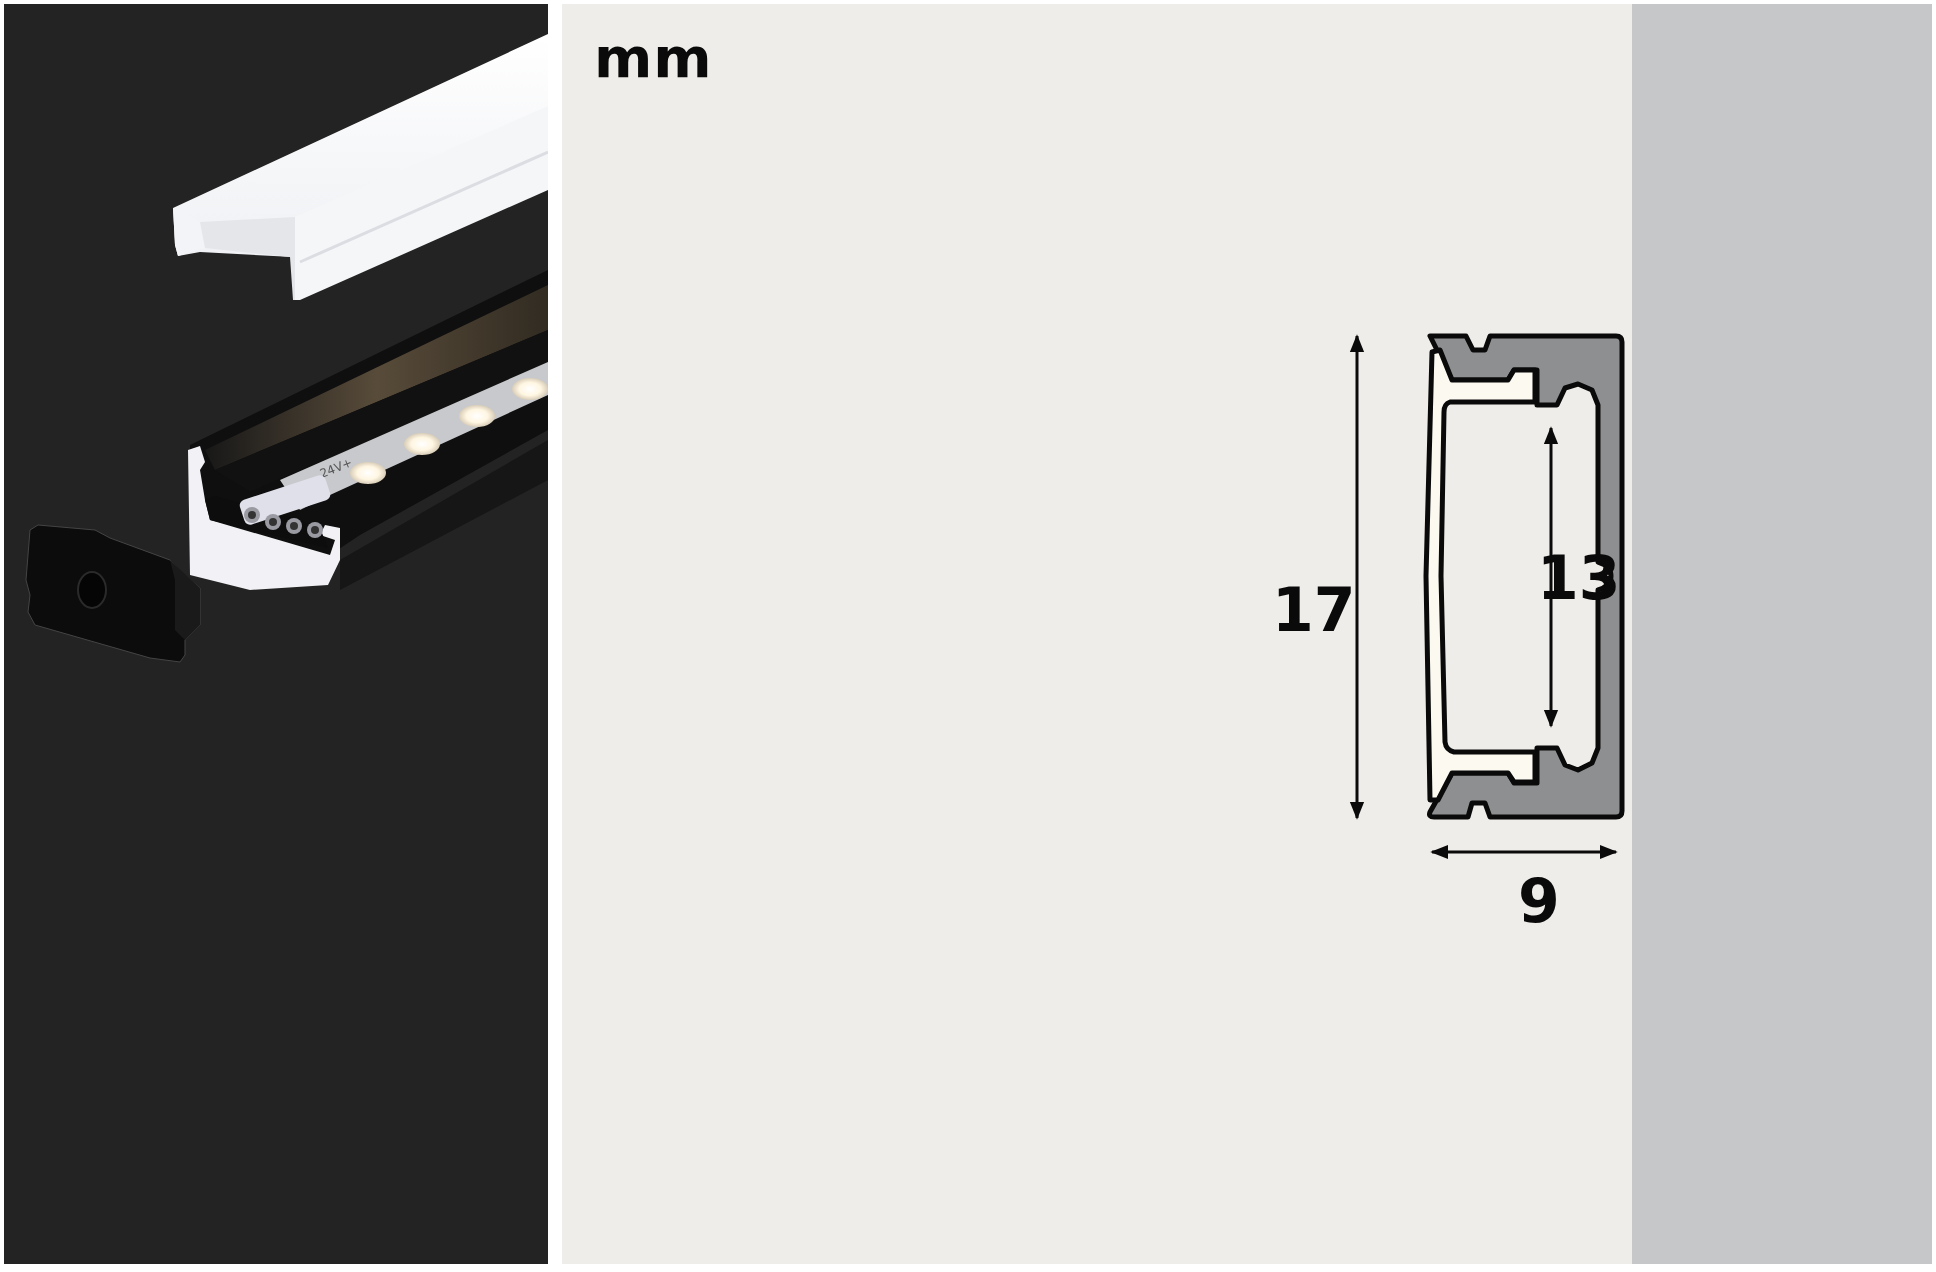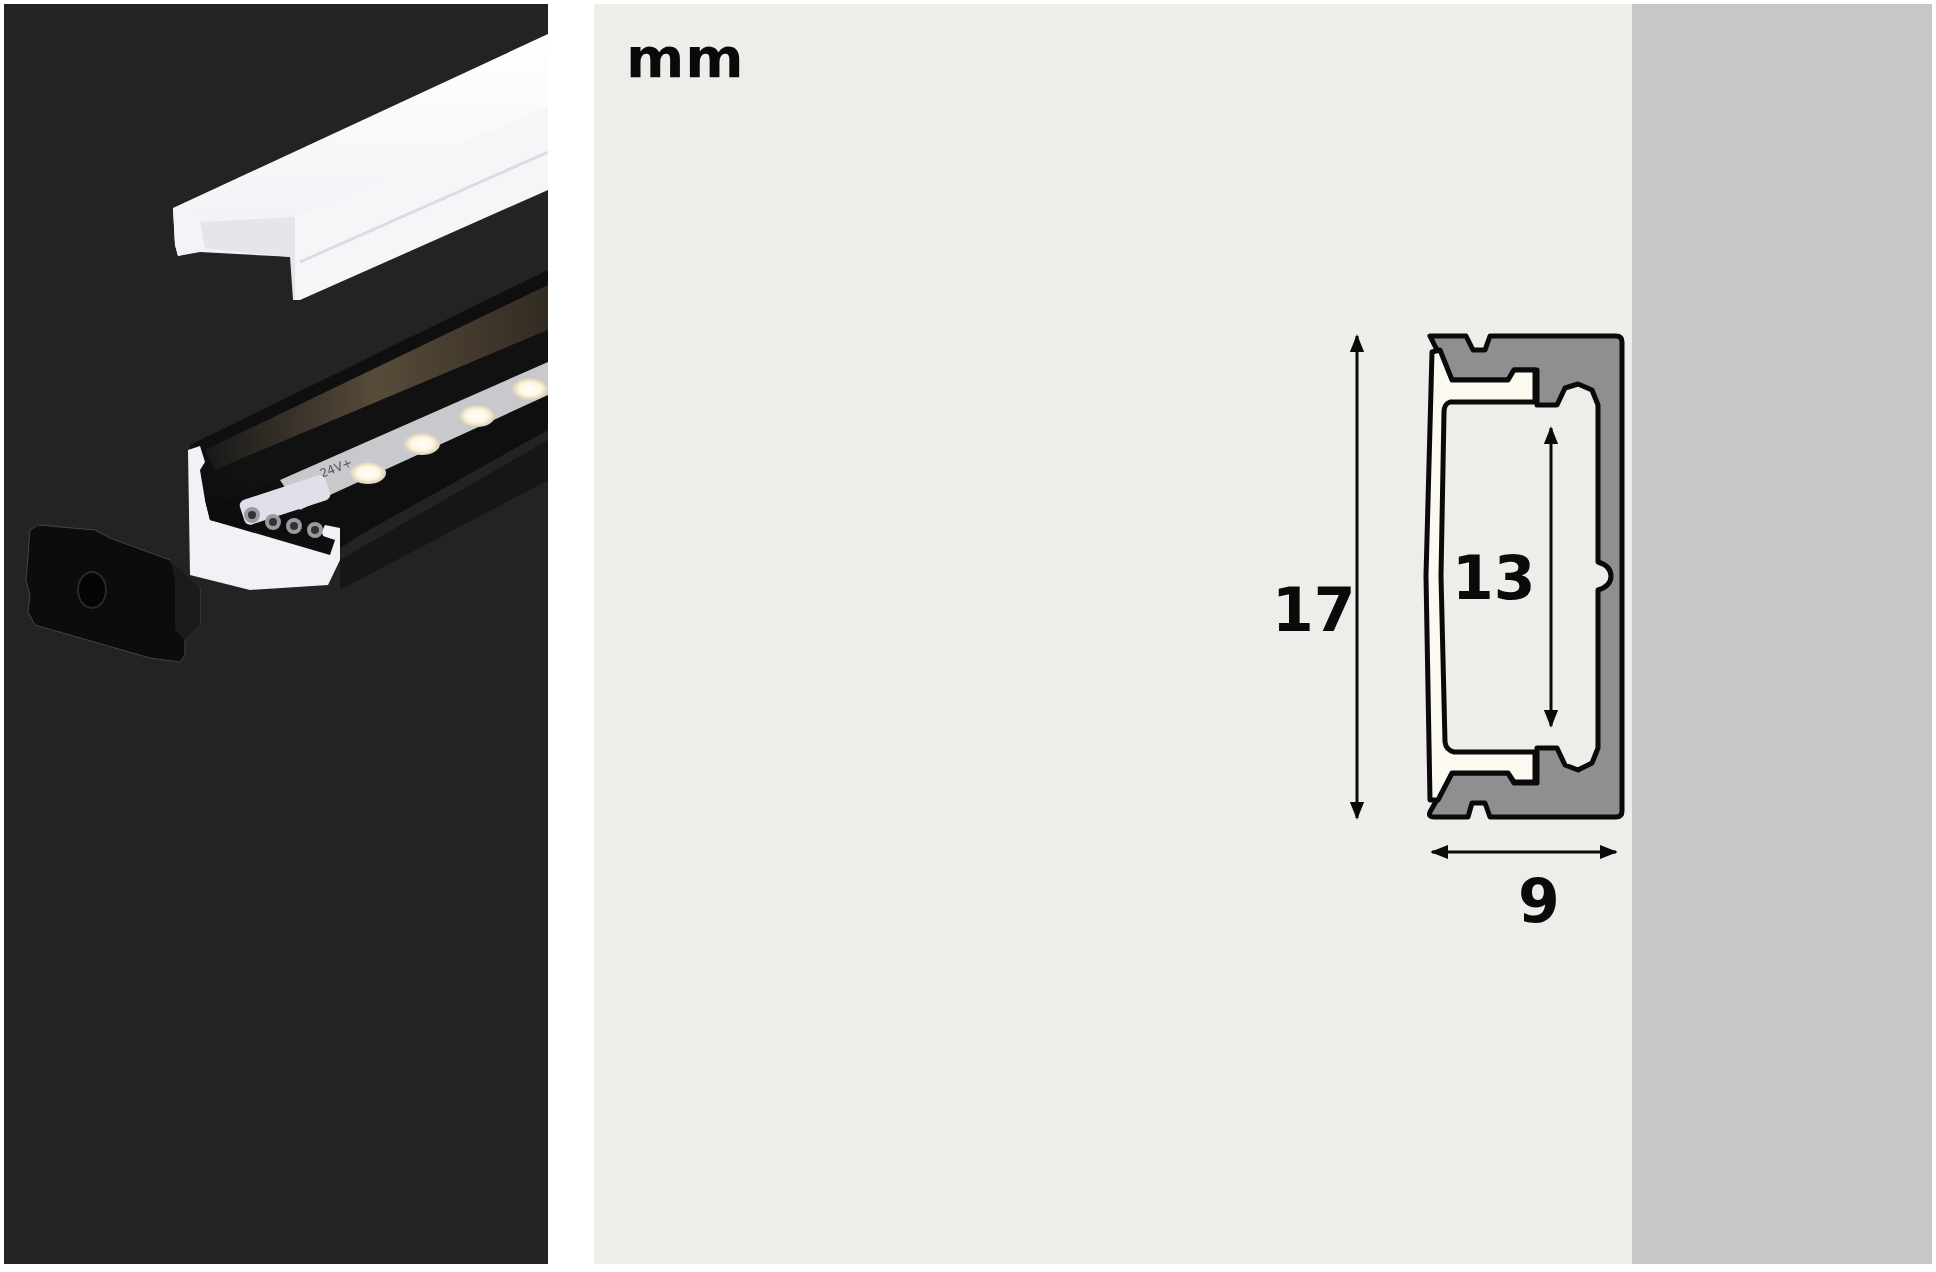--- a/index.html
+++ b/index.html
@@ -22,21 +22,20 @@
     #photo-panel {
       left: 4px;
       width: 544px;
       background: #232323;
       overflow: hidden;
     }
     #drawing-panel {
       left: 562px;
       width: 1070px;
       background: #eeede9;
-      margin-left: 32px;
     }
     #wall-panel {
       left: 1632px;
       width: 300px;
       background: #c6c7c9;
     }
     .unit-label {
       position: absolute;
       left: 32px;
       top: 26px;
@@ -146,14 +145,14 @@
            L1430,800 L1426,576 Z" fill="#fbf9f0" stroke="#0a0a0a" stroke-width="5" stroke-linejoin="round"></path>
 
   <line x1="1357" y1="818" x2="1357" y2="336" stroke="#0a0a0a" stroke-width="3" marker-start="url(#arrowHead)" marker-end="url(#arrowHead)"></line>
 
   <line x1="1551" y1="726" x2="1551" y2="428" stroke="#0a0a0a" stroke-width="3" marker-start="url(#arrowHead)" marker-end="url(#arrowHead)"></line>
 
   <line x1="1432" y1="852" x2="1616" y2="852" stroke="#0a0a0a" stroke-width="3" marker-start="url(#arrowHead)" marker-end="url(#arrowHead)"></line>
 </svg>
 
 <div class="dim-label" style="left:1272px; top:548px;margin-top:32px;">17</div>
-<div class="dim-label" style="left:1452px; top:548px;">13</div>
+<div class="dim-label" style="left:1537px; top:548px;">13</div>
 <div class="dim-label" style="left:1518px; top:871px;">9</div>
 
 </body></html>

